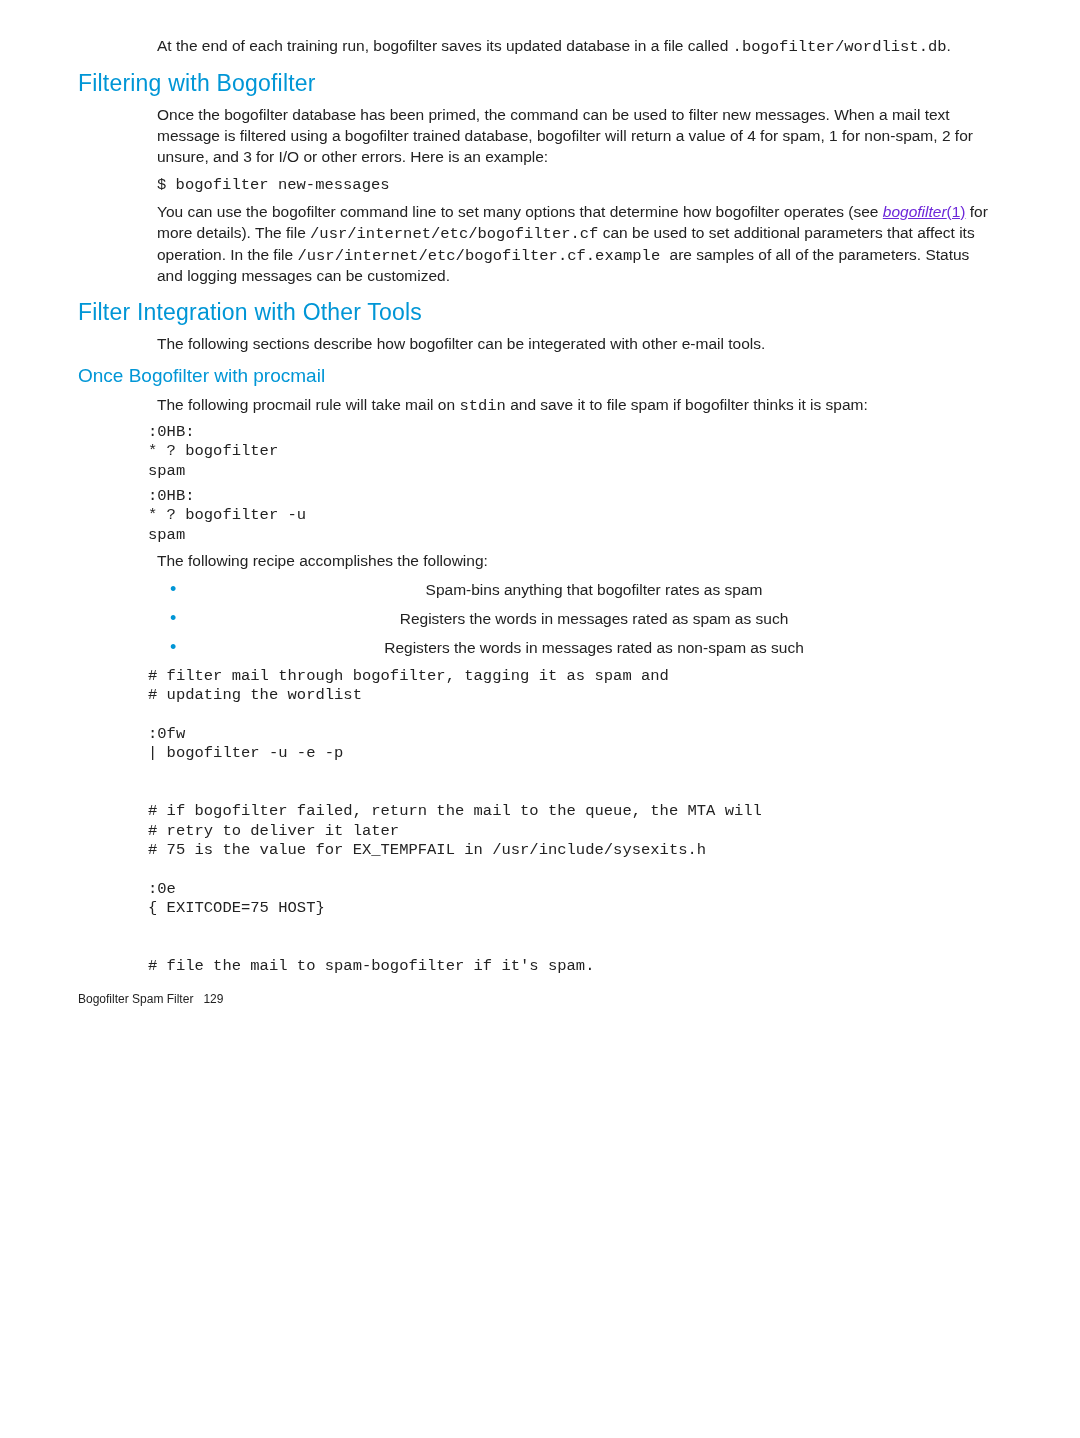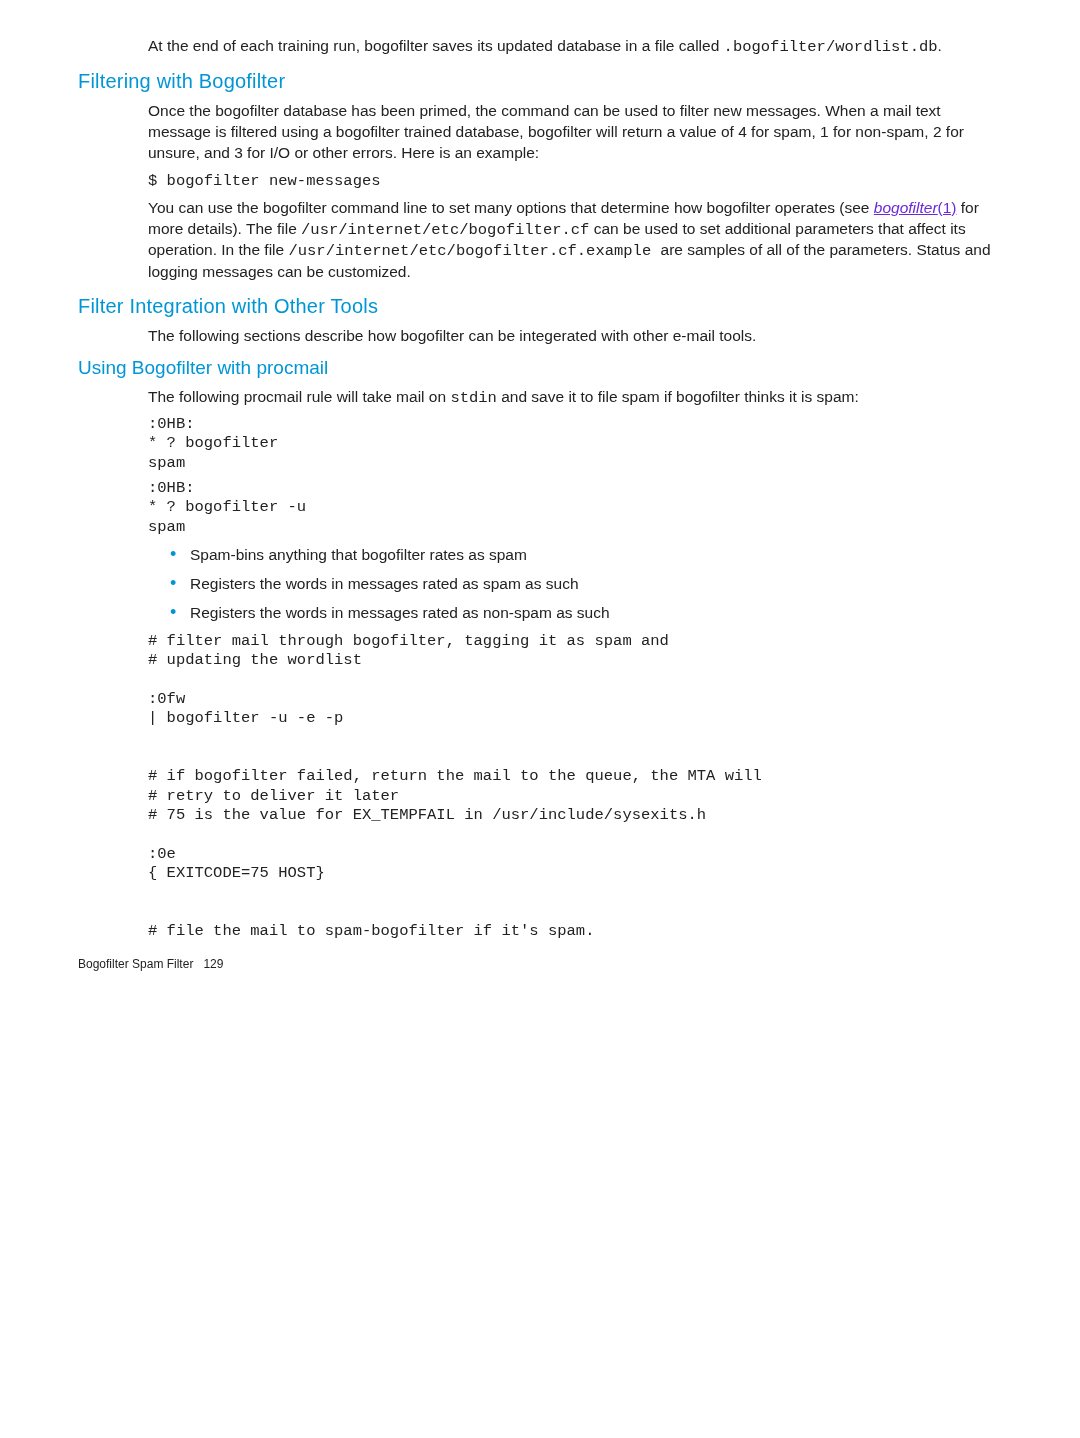--- a/index.html
+++ b/index.html
@@ -9,39 +9,39 @@
     color: #222;
     margin: 0;
     padding: 30px 78px 20px 78px;
     width: 1080px;
     box-sizing: border-box;
   }
   .content-col { margin-left: 70px; margin-right: 4px; }
   h2 {
     color: #0096d6;
     font-weight: normal;
-    font-size: 20px;
+    font-size: 23px;
     margin: 10px 0 6px 0;
     letter-spacing: 0.2px;
   }
   h3 {
     color: #0096d6;
     font-weight: normal;
     font-size: 19px;
     margin: 8px 0 4px 0;
   }
-  p { margin: 6px 0; }
+  p { margin: 6px 9px; }
   code, .mono, pre {
     font-family: "Courier New", Courier, monospace;
     font-size: 15.5px;
   }
   pre { margin: 4px 0 6px 0; white-space: pre-wrap; line-height:1.25; }
   a.link { color: #6d28d9; text-decoration: underline; font-style: italic; }
   a.link .manref { font-style: normal; }
-  ul.bullets { margin: 2px 0 6px 0; padding-left: 22px; list-style: none; }
+  ul.bullets { margin: 2px 0 6px 0; padding-left: 22px; list-style: none; text-align: center; }
   ul.bullets li { position: relative; padding-left: 20px; margin: 8px 0; }
   ul.bullets li::before {
     content: "•";
     position: absolute; left: 0; top: 0;
     color: #0096d6; font-size: 18px; line-height: 1;
   }
   .footer {
     font-size: 12px;
     margin-top: 14px;
     color: #222;
@@ -63,31 +63,32 @@
   <p>
     <span>You can use the bogofilter command line to set many options that determine how bogofilter operates (see </span><a href="#" class="link"><span>bogofilter</span><span class="manref">(1)</span></a><span> for more details). The file </span><code class="mono">/usr/internet/etc/bogofilter.cf</code><span> can be used to set additional parameters that affect its operation. In the file </span><code class="mono">/usr/internet/etc/bogofilter.cf.example </code><span> are samples of all of the parameters. Status and logging messages can be customized.</span>
   </p>
 </div>
 
 <h2>Filter Integration with Other Tools</h2>
 <div class="content-col">
   <p>The following sections describe how bogofilter can be integerated with other e-mail tools.</p>
 </div>
 
-<h3>Using Bogofilter with procmail</h3>
+<h3>Once Bogofilter with procmail</h3>
 <div class="content-col">
   <p>
     <span>The following procmail rule will take mail on </span><code class="mono">stdin</code><span> and save it to file spam if bogofilter thinks it is spam:</span>
   </p>
   <pre>:0HB:
 * ? bogofilter
 spam</pre>
   <pre>:0HB:
 * ? bogofilter -u
 spam</pre>
+  <p>The following recipe accomplishes the following:</p>
   <ul class="bullets">
     <li><span>Spam-bins anything that bogofilter rates as spam</span></li>
     <li><span>Registers the words in messages rated as spam as such</span></li>
     <li><span>Registers the words in messages rated as non-spam as such</span></li>
   </ul>
   <pre># filter mail through bogofilter, tagging it as spam and
 # updating the wordlist
 
 :0fw
 | bogofilter -u -e -p

